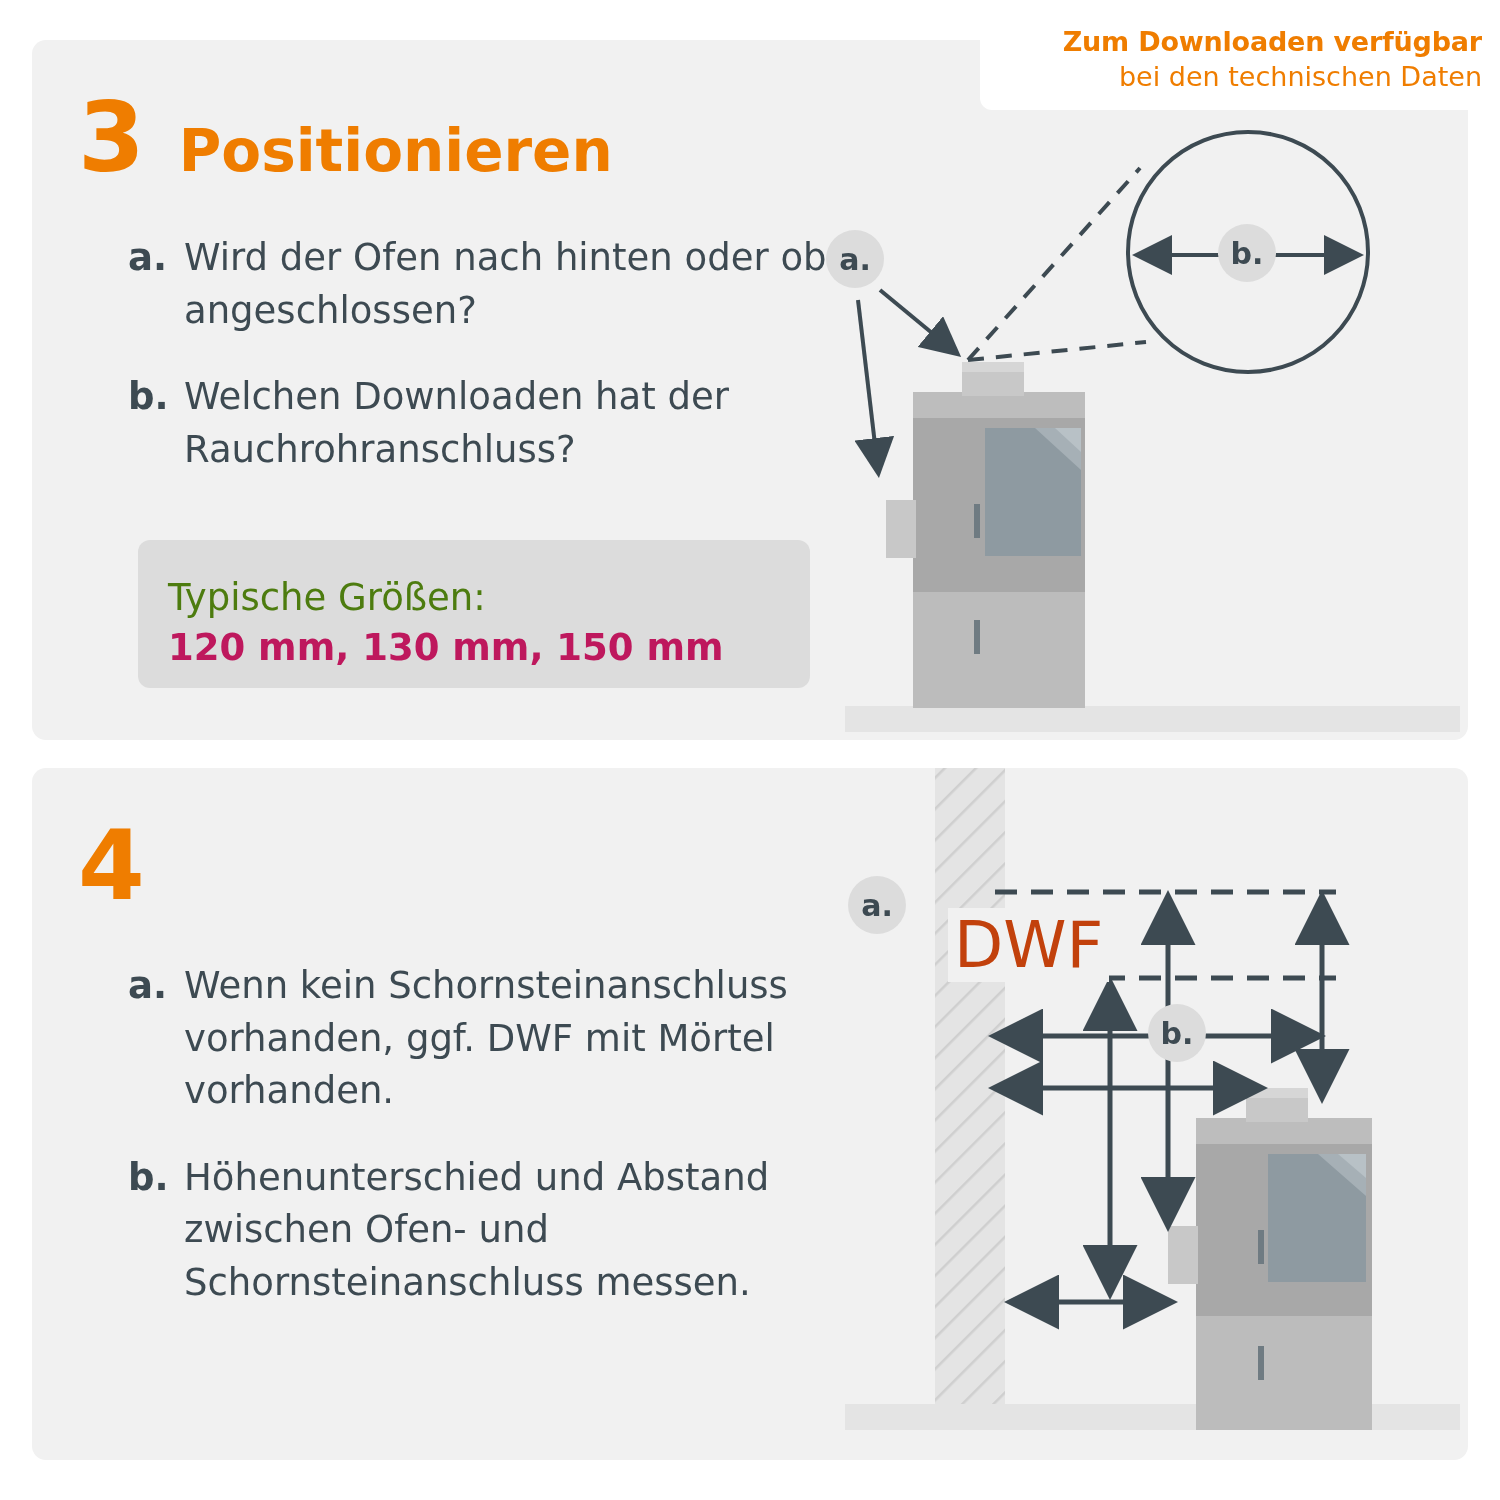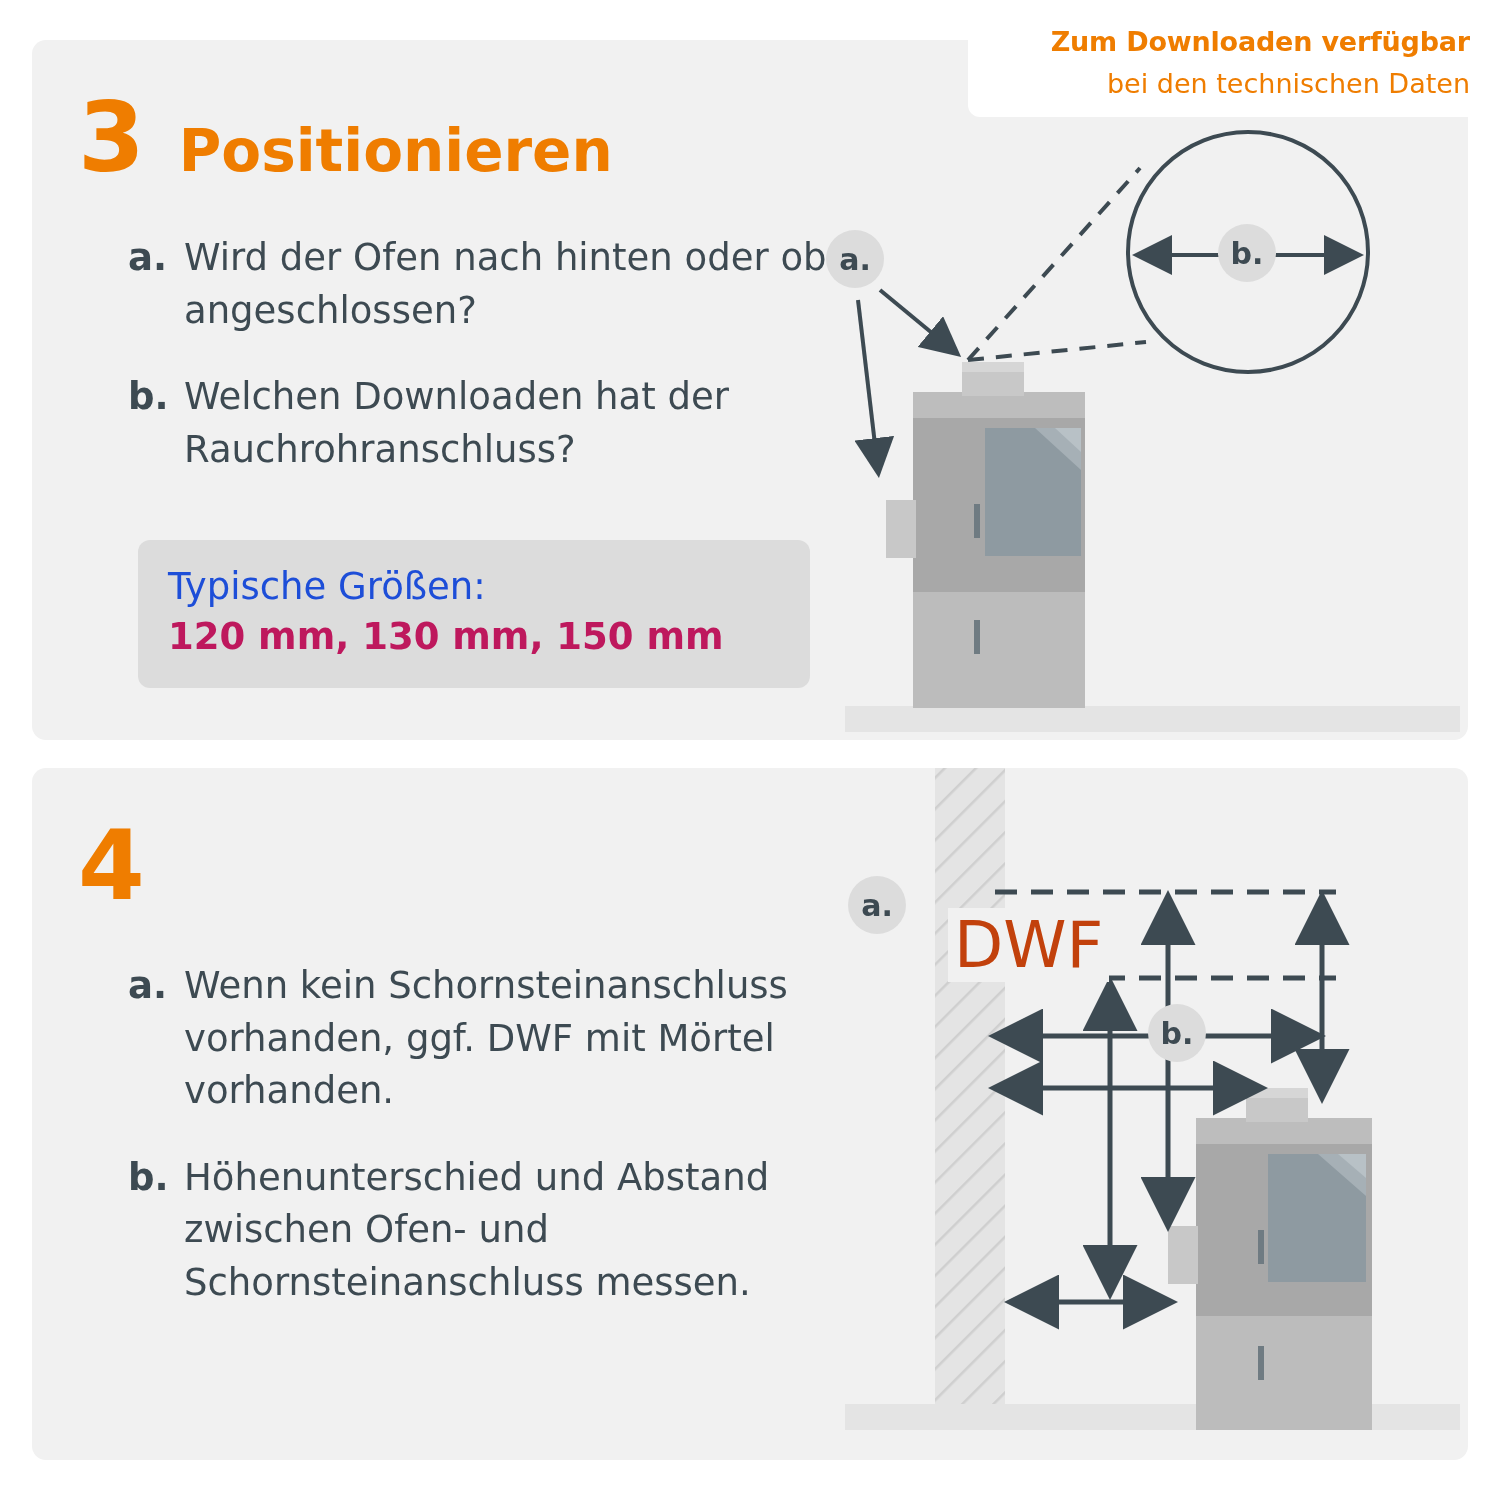--- a/index.html
+++ b/index.html
@@ -38,41 +38,41 @@
   #card-4 {
     left: 32px;
     top: 768px;
     width: 1436px;
     height: 692px;
   }
 
   
   #download-badge {
     position: absolute;
-    right: 12px;
+    right: 0;
     top: 12px;
     width: 520px;
     background: #ffffff;
     border-radius: 12px;
     padding: 14px 18px 18px 18px;
     box-sizing: border-box;
     text-align: right;
     z-index: 30;
   }
   #download-badge .line1 {
     color: #ef7d00;
     font-weight: bold;
     font-size: 27px;
     letter-spacing: -0.2px;
     white-space: nowrap;
   }
   #download-badge .line2 {
     color: #ef7d00;
     font-size: 27px;
-    margin-top: 11px;
+    margin-top: 4px;
     white-space: nowrap;
     text-align: right;
   }
 
   
   .heading {
     position: absolute;
     display: flex;
     align-items: baseline;
     gap: 34px;
@@ -126,22 +126,23 @@
     top: 540px;
     width: 672px;
     height: 148px;
     background: #dcdcdc;
     border-radius: 12px;
     padding: 24px 30px;
     box-sizing: border-box;
   }
   #info-box .info-line1 {
     font-size: 37px;
-    color: #1d4ed8;
+    color: #4d7c0f;
     line-height: 1.25;
+    margin-top: 11px;
   }
   #info-box .info-line2 {
     font-size: 37px;
     font-weight: bold;
     color: #be185d;
     line-height: 1.25;
     margin-top: 4px;
   }
 
   

